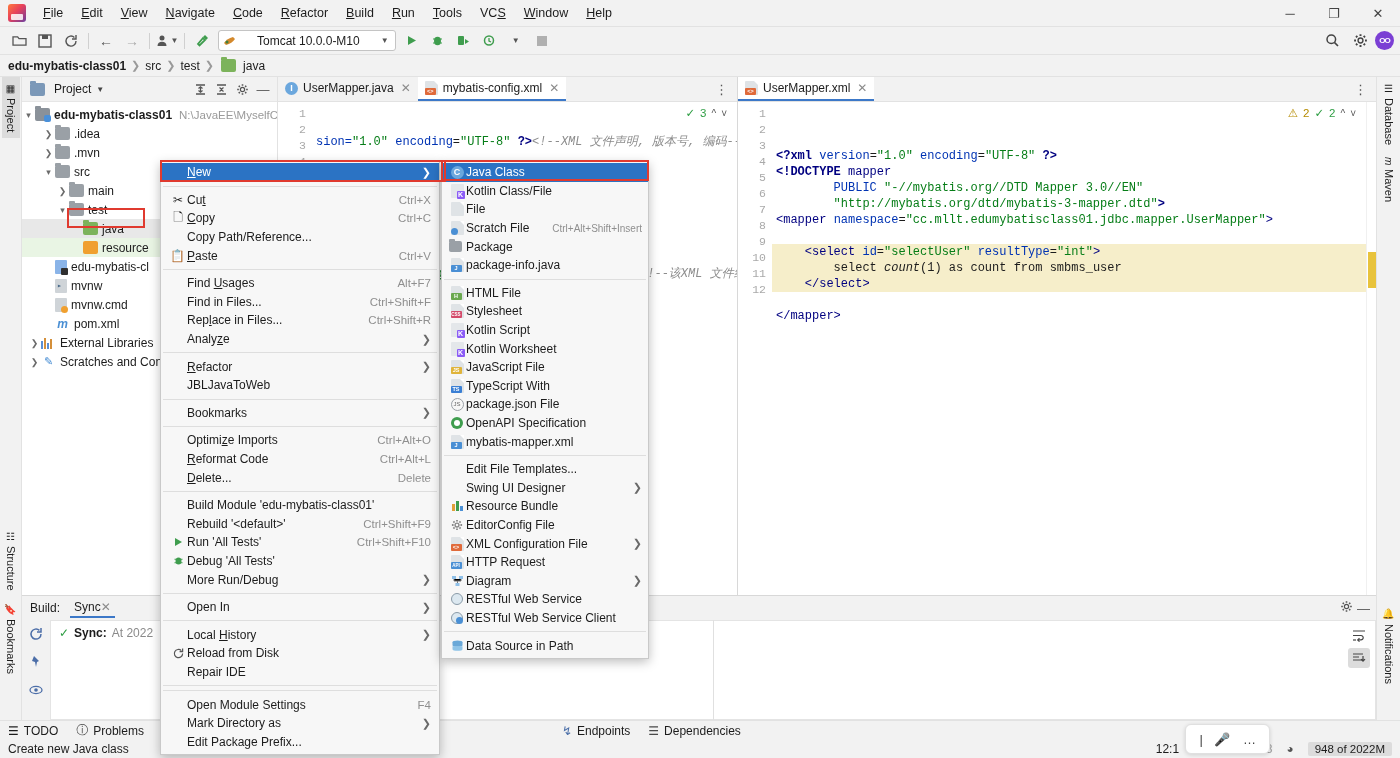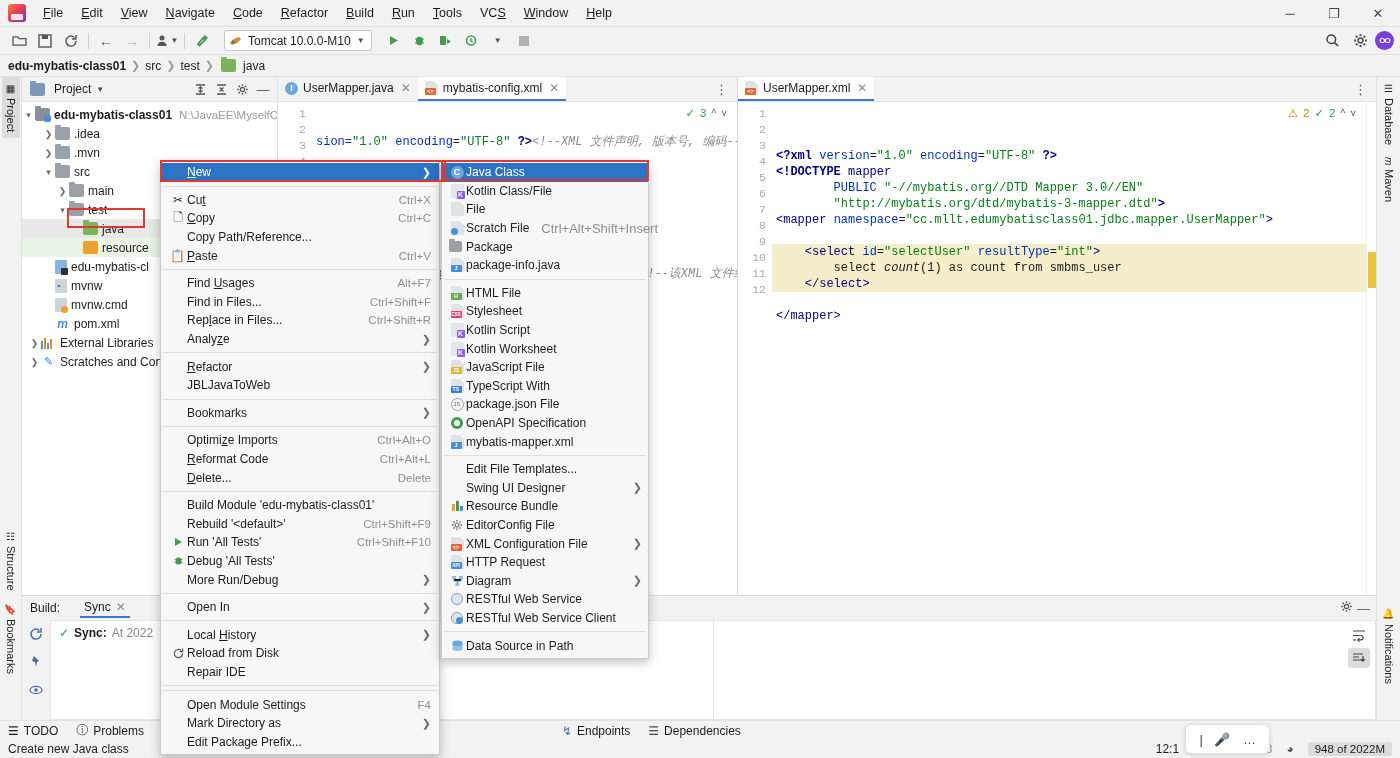--- a/index.html
+++ b/index.html
@@ -38,21 +38,21 @@
 
   
   #toolbar {
     height:28px;background:#f2f2f2;display:flex;align-items:center;border-bottom:1px solid #e2e2e2;
     padding-left:6px; position:relative;
   }
   .tbtn { width:26px;height:24px;display:flex;align-items:center;justify-content:center;cursor:default;border-radius:3px;}
   .tsep { width:1px;height:16px;background:#d0d0d0;margin:0 4px;}
   #runconfig {
     height:21px;border:1px solid #c4c4c4;background:#fff;border-radius:3px;display:flex;align-items:center;
-    padding:0 6px 0 4px;gap:6px;margin:0 9px;font-size:12px;cursor:default;
+    padding:0 6px 0 4px;gap:21px;margin:0 3px;font-size:12px;cursor:default;
   }
   #tbright{margin-left:auto;display:flex;align-items:center;gap:2px;padding-right:6px;}
   #avatar{width:19px;height:19px;border-radius:50%;background:#7b3fd4;display:flex;align-items:center;justify-content:center;}
   #avatar span{color:#fff;font-size:8px;font-weight:bold;letter-spacing:-1px;}
 
   
   #breadcrumb {
     height:22px;background:#f2f2f2;display:flex;align-items:center;padding-left:8px;gap:3px;
     border-bottom:1px solid #e2e2e2;font-size:12px;
   }
@@ -121,21 +121,21 @@
   .inspect{position:absolute;top:4px;right:10px;display:flex;align-items:center;gap:5px;font-family:"Liberation Sans",sans-serif;font-size:11.5px;}
   .inspect .warn{color:#b58b00;} .inspect .ok{color:#2f9e44;}
   .inspect .chev{color:#555;font-size:10px;cursor:default;}
   .markbar{width:10px;background:#fff;flex:none;position:relative;border-left:1px solid #f0f0f0;}
   .markbar .m{position:absolute;left:1px;width:8px;}
 
   
   #bottomwin{position:absolute;left:22px;right:24px;bottom:38px;height:125px;background:#f2f2f2;border-top:1px solid #d8d8d8;display:flex;flex-direction:column;}
   #bwhdr{height:24px;display:flex;align-items:center;padding-left:8px;gap:10px;font-size:12px;}
   #bwhdr .lbl{}
-  #bwhdr .tab{display:flex;align-items:center;gap:5px;padding:2px 4px;border-bottom:2px solid #3c78c8;margin-left:10px;}
+  #bwhdr .tab{display:flex;align-items:center;padding:2px 4px;border-bottom:2px solid #3c78c8;}
   #bwhdr .tab .x{color:#8a8a8a;}
   #bwhdr .right{margin-left:auto;display:flex;align-items:center;gap:4px;padding-right:6px;color:#555;}
   #bwbody{flex:1;display:flex;}
   #bwrail{width:28px;display:flex;flex-direction:column;align-items:center;padding-top:4px;gap:8px;}
   #bwrail .i{width:20px;height:20px;display:flex;align-items:center;justify-content:center;color:#4c6ea8;font-size:13px;cursor:default;}
   #bwcontent{flex:1;background:#fff;border:1px solid #e4e4e4;border-right:none;display:flex;flex-direction:column;}
   #bwcontent .line{padding:5px 8px;font-size:12px;display:flex;gap:5px;align-items:center;}
   #bwsplit{width:1px;background:#e0e0e0;}
   #bwright{flex:1;background:#fff;border:1px solid #e4e4e4;border-left:none;}
 
@@ -168,21 +168,21 @@
 
   
   #submenu{
     position:absolute;left:441px;top:161px;width:208px;background:#f7f7f7;
     border:1px solid #c9c9c9;box-shadow:0 3px 10px rgba(0,0,0,.26);z-index:61;padding:1px 0 3px 0;
   }
   .smi{height:18.6px;display:flex;align-items:center;padding:0 6px;font-size:12px;cursor:default;white-space:nowrap;}
   .smi.sel{background:#2b73c4;color:#fff;}
   .smi .ic{width:18px;flex:none;display:flex;align-items:center;justify-content:center;}
   .smi .tx{flex:1;}
-  .smi .sc{color:#8f8f8f;font-size:13px;margin-left:12px;}
+  .smi .sc{color:#8f8f8f;font-size:10px;margin-left:12px;}
   .smi .ar{color:#6a6a6a;font-size:11px;margin-left:10px;}
 
   
   .chip{width:13px;height:14px;border-radius:1px;background:#dfe3e6;position:relative;display:inline-block;}
   .chip:before{content:"";position:absolute;right:0;top:0;border-left:4px solid transparent;border-top:4px solid #fff;}
   .chip .bg{position:absolute;left:0;bottom:0;width:11px;height:7px;border-radius:1px;
             font-size:5.5px;line-height:7px;color:#fff;text-align:center;font-family:"Liberation Sans",sans-serif;font-weight:bold;}
   .cls{width:13px;height:13px;border-radius:50%;background:#6ba7dd;color:#fff;font-size:9px;
        display:flex;align-items:center;justify-content:center;font-weight:bold;}
   .kt{width:13px;height:14px;background:#e4e7ea;border-radius:1px;position:relative;}

